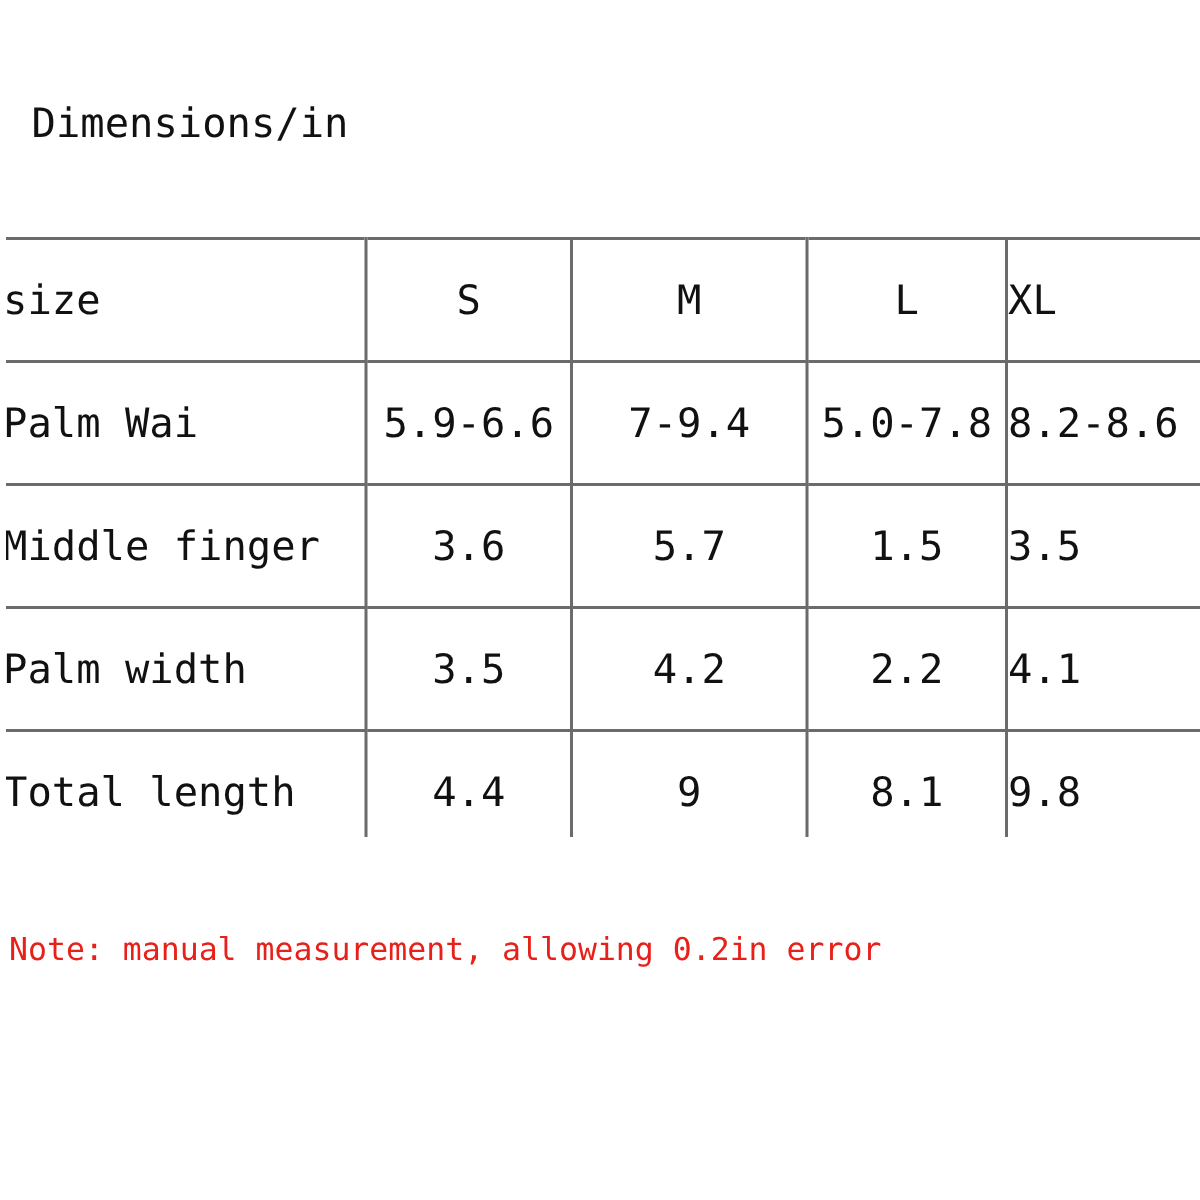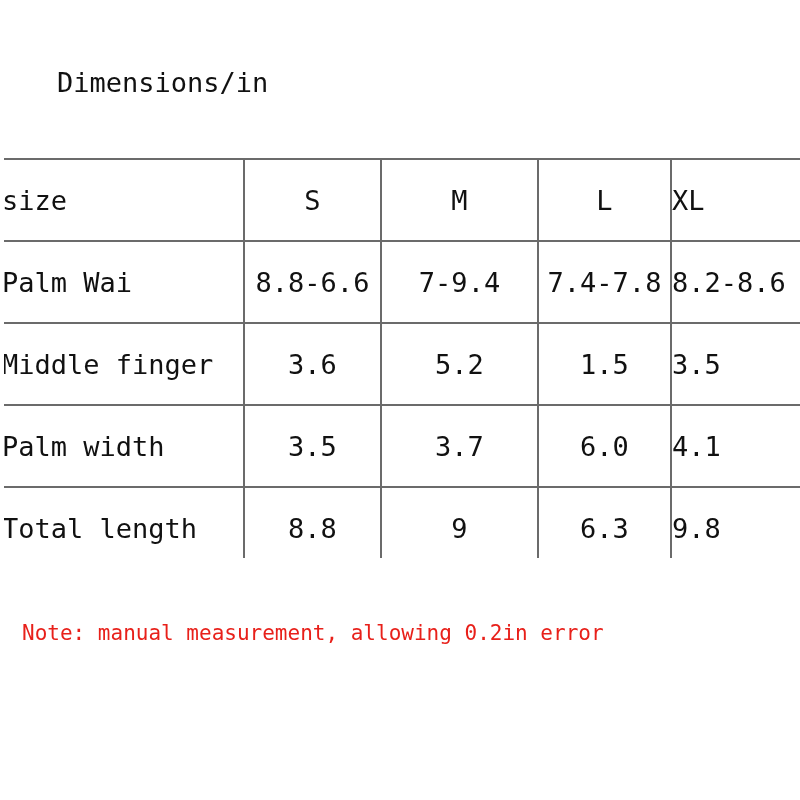--- a/index.html
+++ b/index.html
@@ -21,21 +21,20 @@
   
   .chart-title {
     position: absolute;
     left: 21px;
     top: 66px;
     font-size: 27px;
     line-height: 34px;
     letter-spacing: 0px;
     color: #111111;
     white-space: nowrap;
-    margin-left: 36px;
   }
 
   
   .size-table-wrap {
     position: absolute;
     left: 4px;
     top: 158px;
     width: 800px;
     height: 400px;
     overflow: hidden;
@@ -79,21 +78,21 @@
   }
   td.cell-xl {
     text-align: left;
     padding-left: 11px;
     border-right: none;
   }
 
   
   .note {
     position: absolute;
-    left: 22px;
+    left: 6px;
     top: 619px;
     font-size: 21px;
     line-height: 28px;
     color: #e8201a;
     white-space: nowrap;
   }
 </style>
 </head>
 <body>
 
@@ -112,46 +111,46 @@
       <tr>
         <td class="cell-label">size</td>
         <td class="cell-value">S</td>
         <td class="cell-value">M</td>
         <td class="cell-value">L</td>
         <td class="cell-xl">XL</td>
       </tr>
 
       <tr>
         <td class="cell-label">Palm Wai</td>
-        <td class="cell-value">8.8-6.6</td>
+        <td class="cell-value">5.9-6.6</td>
         <td class="cell-value">7-9.4</td>
-        <td class="cell-value">7.4-7.8</td>
+        <td class="cell-value">5.0-7.8</td>
         <td class="cell-xl">8.2-8.6</td>
       </tr>
 
       <tr>
         <td class="cell-label">Middle finger</td>
         <td class="cell-value">3.6</td>
-        <td class="cell-value">5.2</td>
+        <td class="cell-value">5.7</td>
         <td class="cell-value">1.5</td>
         <td class="cell-xl">3.5</td>
       </tr>
 
       <tr>
         <td class="cell-label">Palm width</td>
         <td class="cell-value">3.5</td>
-        <td class="cell-value">3.7</td>
-        <td class="cell-value">6.0</td>
+        <td class="cell-value">4.2</td>
+        <td class="cell-value">2.2</td>
         <td class="cell-xl">4.1</td>
       </tr>
 
       <tr>
         <td class="cell-label">Total length</td>
-        <td class="cell-value">8.8</td>
+        <td class="cell-value">4.4</td>
         <td class="cell-value">9</td>
-        <td class="cell-value">6.3</td>
+        <td class="cell-value">8.1</td>
         <td class="cell-xl">9.8</td>
       </tr>
     </tbody>
   </table>
 </div>
 
 <div class="note">Note: manual measurement, allowing 0.2in error</div>
 
 </body></html>

